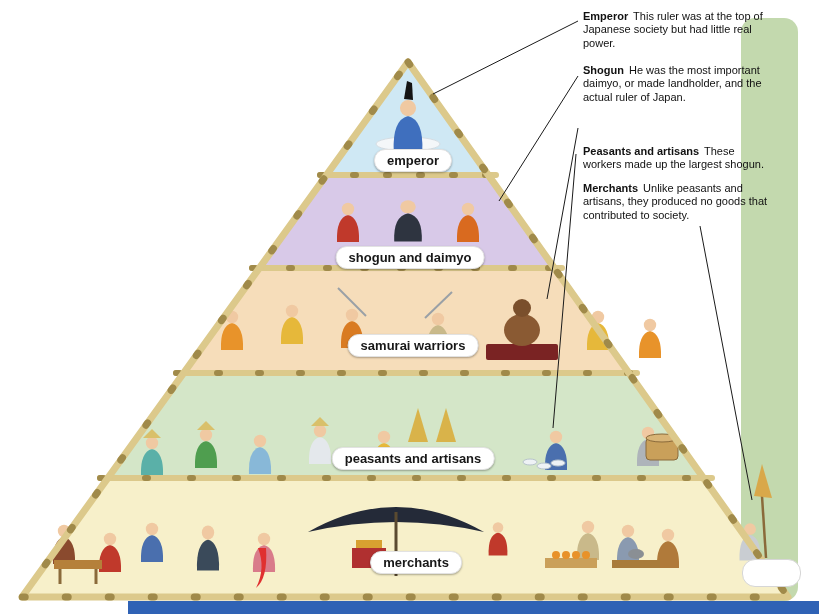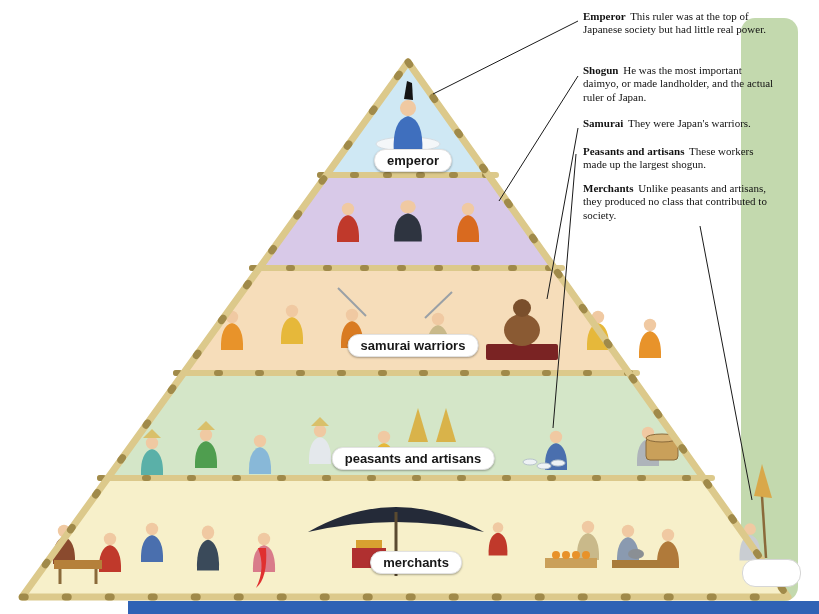--- a/index.html
+++ b/index.html
@@ -21,21 +21,21 @@
   }
   svg.pyramid{position:absolute;left:0;top:0;}
   .tier-label{
     position:absolute;transform:translateX(-50%);
     background:#ffffff;border:1px solid #e2e2e2;border-radius:11px;
     padding:3px 12px;font-size:13px;font-weight:bold;color:#171717;
     white-space:nowrap;box-shadow:0 1px 2px rgba(0,0,0,0.3);
   }
   .annotation{
     position:absolute;left:583px;width:192px;
-    font-size:11px;line-height:1.22;color:#111;font-family:Liberation Serif, serif;
+    font-size:11px;line-height:1.22;color:#111;
   }
   .annotation .term{font-weight:bold;margin-right:2px;}
 </style>
 </head>
 <body>
 
 <div id="stage">
 
   <div class="side-panel"></div>
   <div class="bottom-bar"></div>
@@ -148,40 +148,37 @@
     <g stroke="#1a1a1a" stroke-width="1">
       <line x1="578" y1="21" x2="433" y2="94"></line>
       <line x1="578" y1="76" x2="499" y2="201"></line>
       <line x1="578" y1="128" x2="547" y2="299"></line>
       <line x1="576" y1="154" x2="553" y2="428"></line>
       <line x1="700" y1="226" x2="752" y2="500"></line>
     </g>
   </svg>
 
   <div class="tier-label" style="left:413px;top:149px">emperor</div>
+  <div class="tier-label" style="left:410px;top:246px">shogun and daimyo</div>
   <div class="tier-label" style="left:413px;top:334px">samurai warriors</div>
   <div class="tier-label" style="left:413px;top:447px">peasants and artisans</div>
   <div class="tier-label" style="left:416px;top:551px">merchants</div>
 
   <div class="annotation" style="top:10px">
     <span class="term">Emperor</span>
     <span>This ruler was at the top of Japanese society but had little real power.</span>
   </div>
   <div class="annotation" style="top:64px">
     <span class="term">Shogun</span>
     <span>He was the most important daimyo, or made landholder, and the actual ruler of Japan.</span>
   </div>
-  <div class="annotation" style="top:117px">
-    <span class="term">Samurai</span>
-    <span>They were Japan's warriors.</span>
-  </div>
   <div class="annotation" style="top:145px">
     <span class="term">Peasants and artisans</span>
     <span>These workers made up the largest shogun.</span>
   </div>
   <div class="annotation" style="top:182px">
     <span class="term">Merchants</span>
-    <span>Unlike peasants and artisans, they produced no class that contributed to society.</span>
+    <span>Unlike peasants and artisans, they produced no goods that contributed to society.</span>
   </div>
 
   <div class="corner-pill"></div>
 
 </div>
 
 </body></html>

